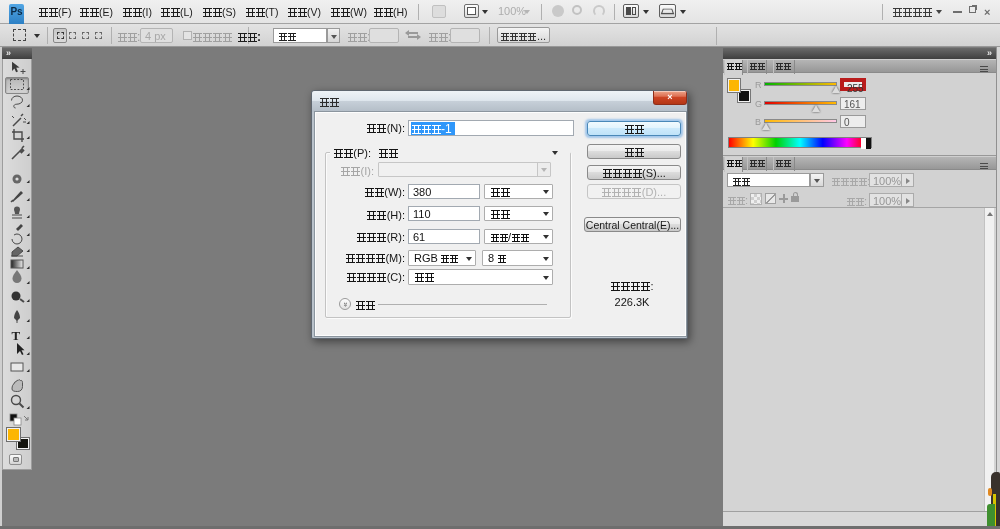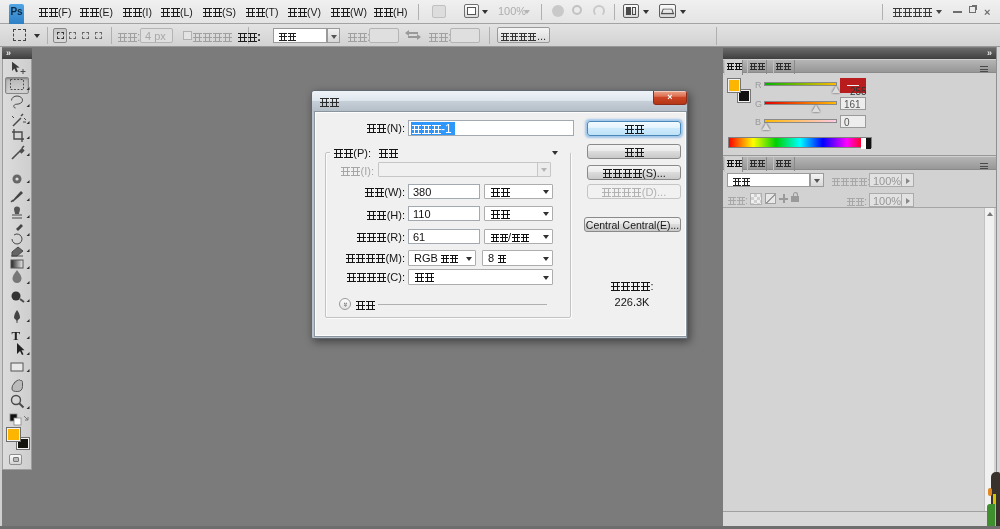--- a/index.html
+++ b/index.html
@@ -219,21 +219,21 @@
         <div style="width:8px;height:1px;background:#4a4a4a;margin-top:2px"></div>
         <div style="width:8px;height:1px;background:#4a4a4a;margin-top:1.5px"></div>
         <div style="width:8px;height:1px;background:#4a4a4a;margin-top:1.5px"></div>
       </div>
  </div>
 
  <div class="ab" style="left:4px;top:30px;width:14px;height:15px;background:#fcb602;border:1px solid #777;box-shadow:inset 0 0 0 1px #f2f2f2;z-index:3"></div>
  <div class="ab" style="left:14px;top:41px;width:14px;height:14px;background:#111;border:1px solid #777;box-shadow:inset 0 0 0 1px #f2f2f2;z-index:2"></div>
  <div class="ab" style="left:32px;top:32px;font-size:9px;color:#999">R</div>
  <div class="ab" style="left:41px;top:34px;width:73px;height:4px;border:1px solid #8a8a8a;background:linear-gradient(to right,#00b400,#ffba00)"></div>
- <div class="ab" style="left:117px;top:30px;width:26px;height:13px;background:#ededed;border:7px solid #b91c1c;font-size:10px;color:#333;padding:1px 0 0 3px">255</div>
+ <div class="ab" style="left:117px;top:30px;width:26px;height:13px;background:#ededed;border:4px solid #b91c1c;font-size:10px;color:#333;padding:1px 0 0 3px">255</div>
  <div class="ab" style="left:32px;top:51px;font-size:9px;color:#999">G</div>
  <div class="ab" style="left:41px;top:53px;width:73px;height:4px;border:1px solid #8a8a8a;background:linear-gradient(to right,#e00000,#ffba00)"></div>
  <div class="ab" style="left:117px;top:49px;width:26px;height:13px;background:#ededed;border:1px solid #9a9a9a;font-size:10px;color:#555;padding:1px 0 0 3px">161</div>
  <div class="ab" style="left:32px;top:69px;font-size:9px;color:#999">B</div>
  <div class="ab" style="left:41px;top:71px;width:73px;height:4px;border:1px solid #8a8a8a;background:linear-gradient(to right,#ffba00,#ffc8e8)"></div>
  <div class="ab" style="left:117px;top:67px;width:26px;height:13px;background:#ededed;border:1px solid #9a9a9a;font-size:10px;color:#555;padding:1px 0 0 3px">0</div>
  <div class="knob" style="left:109px;top:38px"></div>
  <div class="knob" style="left:89px;top:57px"></div>
  <div class="knob" style="left:39px;top:75px"></div>
  <div class="ab" style="left:5px;top:89px;width:144px;height:11px;border:1px solid #808080;background:linear-gradient(to right,#ff0000,#ffff00 17%,#00d000 33%,#00ffff 50%,#0000ff 66%,#ff00ff 83%,#ff0000 95%)">

